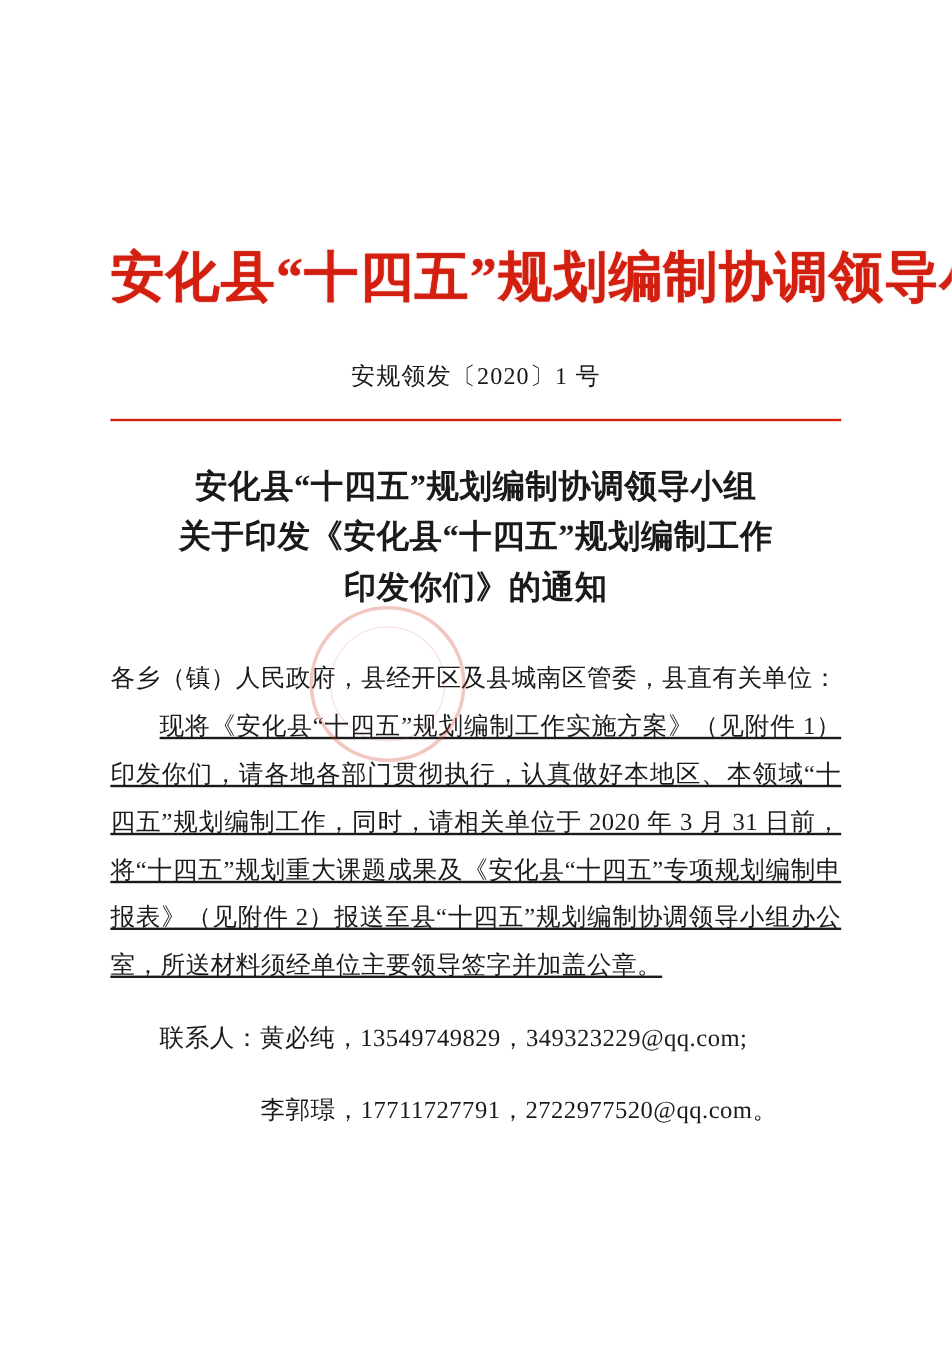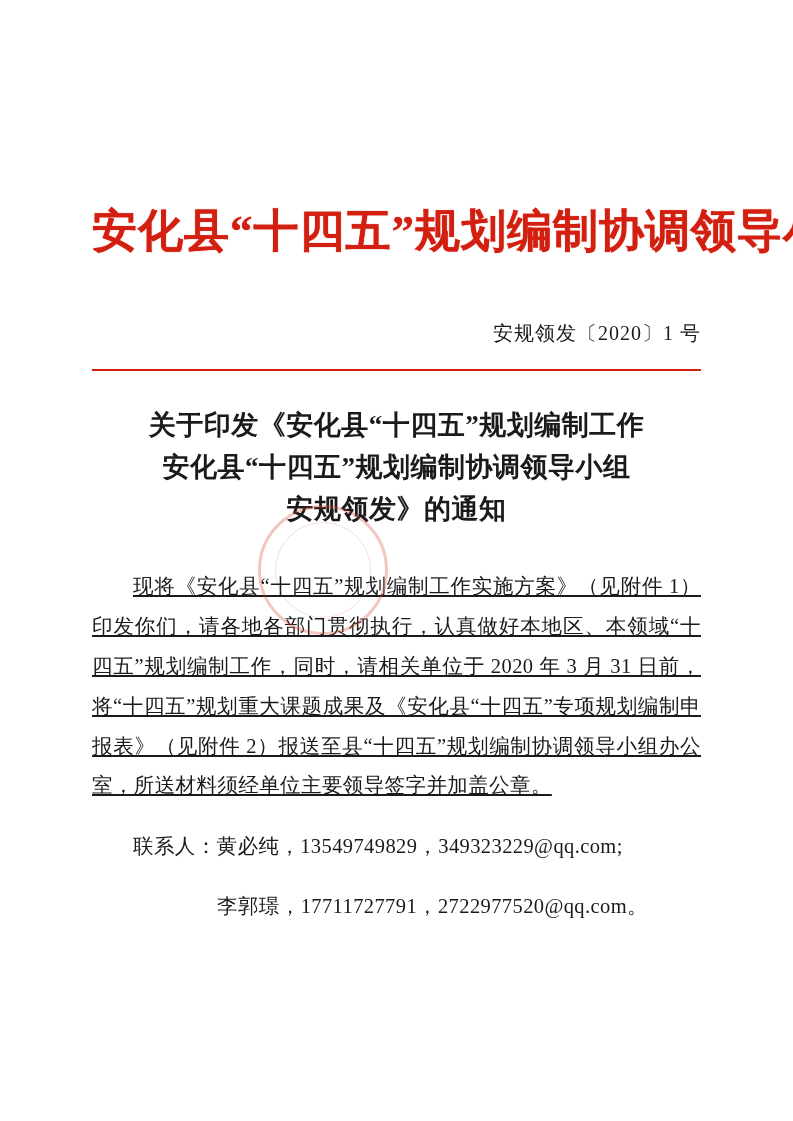--- a/index.html
+++ b/index.html
@@ -56,22 +56,22 @@
     left: 14px;
     top: 14px;
     right: 14px;
     bottom: 14px;
     border: 1px solid rgba(214, 70, 50, 0.18);
     border-radius: 50%;
   }
 
   
   .doc-number {
-    margin-top: 62px;
-    text-align: right;
+    margin-top: 42px;
+    text-align: center;
     font-size: 20px;
     letter-spacing: 1px;
     position: relative;
     z-index: 3;
   }
 
   
   .red-rule {
     margin-top: 22px;
     height: 2px;
@@ -130,26 +130,27 @@
 
   <div class="seal"></div>
 
   <div class="masthead">安化县“十四五”规划编制协调领导小组文件</div>
 
   <div class="doc-number">安规领发〔2020〕1 号</div>
 
   <div class="red-rule"></div>
 
   <div class="doc-title">
+    <span>安化县“十四五”规划编制协调领导小组</span>
     <span>关于印发《安化县“十四五”规划编制工作</span>
-    <span>安化县“十四五”规划编制协调领导小组</span>
-    <span>安规领发》的通知</span>
+    <span>印发你们》的通知</span>
   </div>
 
   <div class="body-text">
+    <p>各乡（镇）人民政府，县经开区及县城南区管委，县直有关单位：</p>
     <p class="indent">现将《安化县“十四五”规划编制工作实施方案》（见附件 1）印发你们，请各地各部门贯彻执行，认真做好本地区、本领域“十四五”规划编制工作，同时，请相关单位于 2020 年 3 月 31 日前，将“十四五”规划重大课题成果及《安化县“十四五”专项规划编制申报表》（见附件 2）报送至县“十四五”规划编制协调领导小组办公室，所送材料须经单位主要领导签字并加盖公章。</p>
   </div>
 
   <div class="contacts">
     <p class="line1">联系人：黄必纯，13549749829，349323229@qq.com;</p>
     <p class="line2">李郭璟，17711727791，2722977520@qq.com。</p>
   </div>
 
 </div>
 

